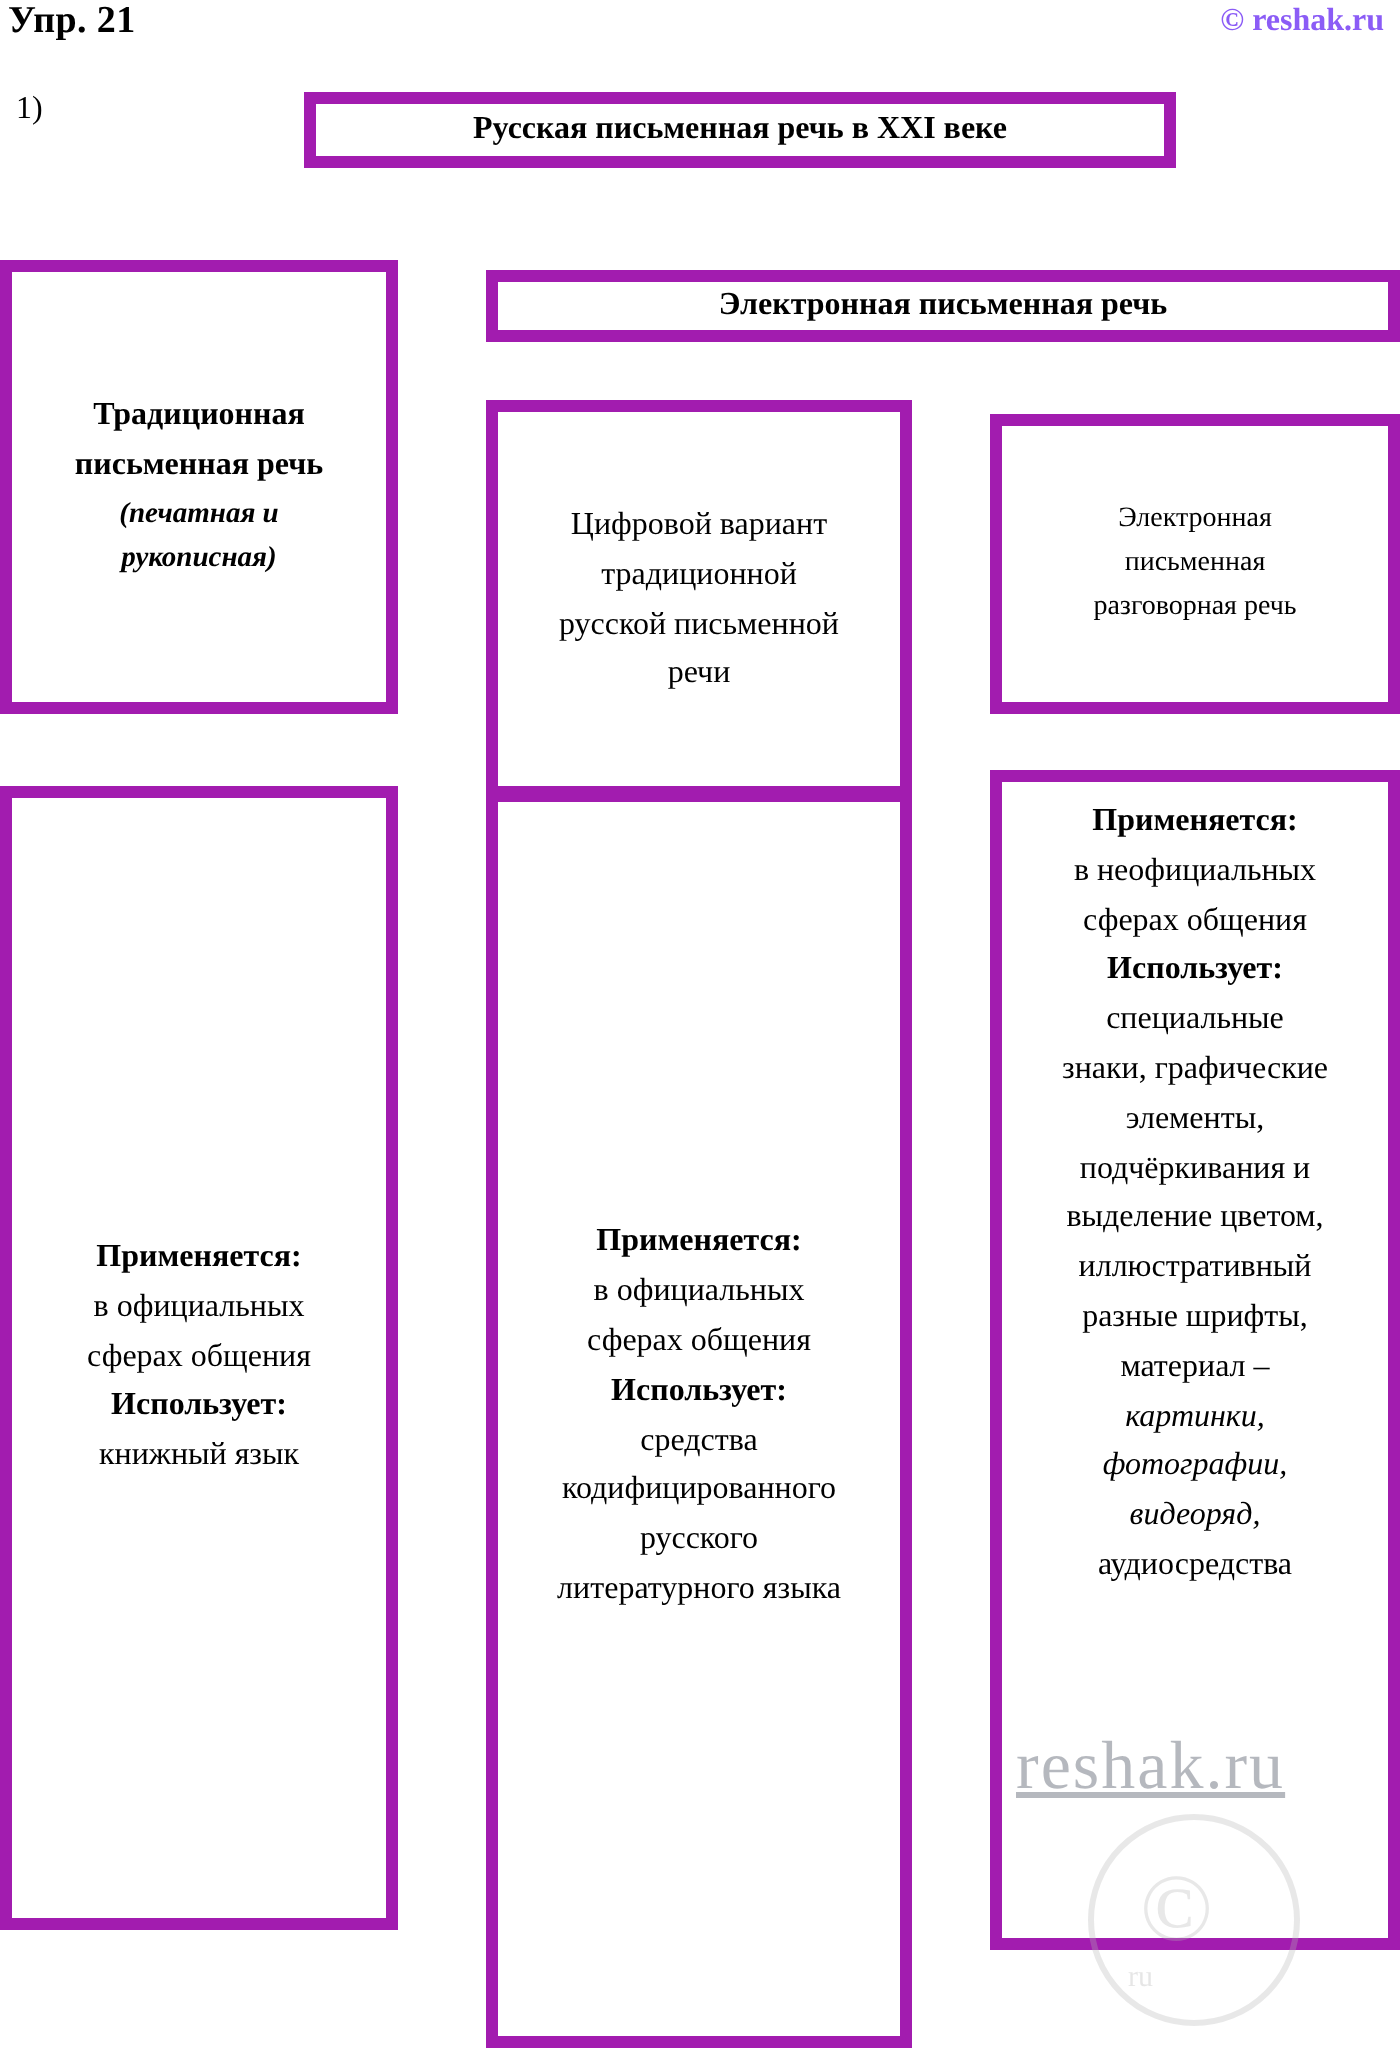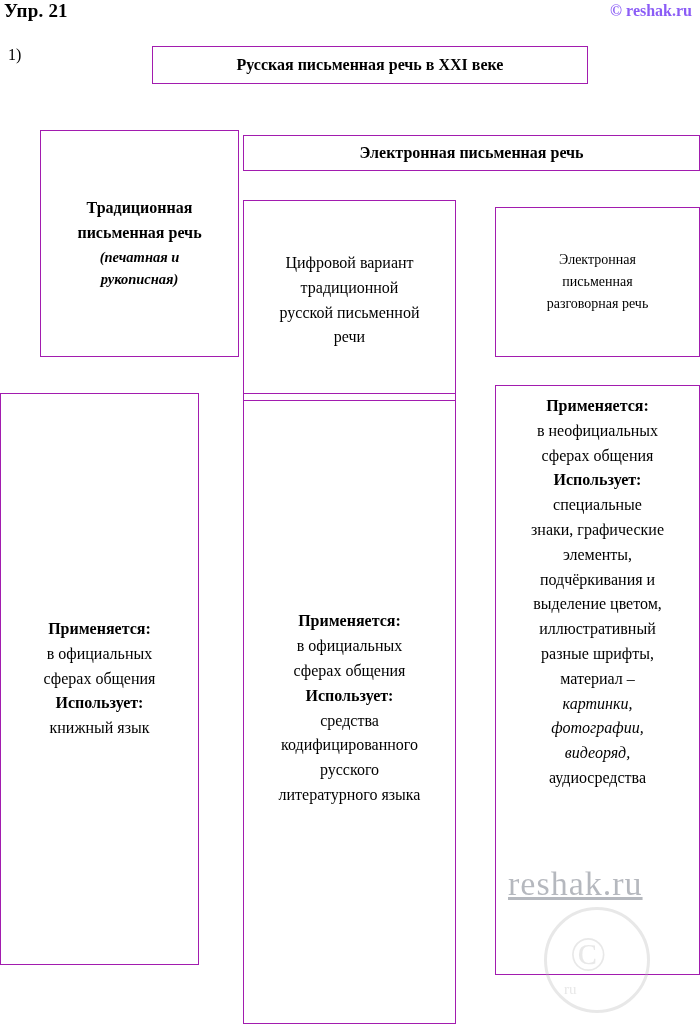--- a/index.html
+++ b/index.html
@@ -45,21 +45,21 @@
   .item-number {
     position: absolute;
     left: 8px;
     top: 46px;
     font-size: 16px;
   }
 
   
   .box {
     position: absolute;
-    border: 1px solid #a21caf;
+    border: 6px solid #a21caf;
     box-sizing: border-box;
     background: transparent;
     display: flex;
     flex-direction: column;
     justify-content: center;
     text-align: center;
     align-items: center;
   }
   .box p {
     margin: 0;
@@ -88,21 +88,20 @@
   }
   #box-electronic-header p { font-weight: bold; font-size: 16px; }
 
   
   #box-traditional {
     left: 0px;
     top: 130px;
     width: 199px;
     height: 227px;
     padding: 0 10px;
-    margin-left: 40px;
   }
   #box-traditional .t1 { font-weight: bold; font-size: 16px; }
   #box-traditional .t2 { font-style: italic; font-weight: bold; font-size: 14.5px; }
 
   
   #box-digital {
     left: 243px;
     top: 200px;
     width: 213px;
     height: 201px;

